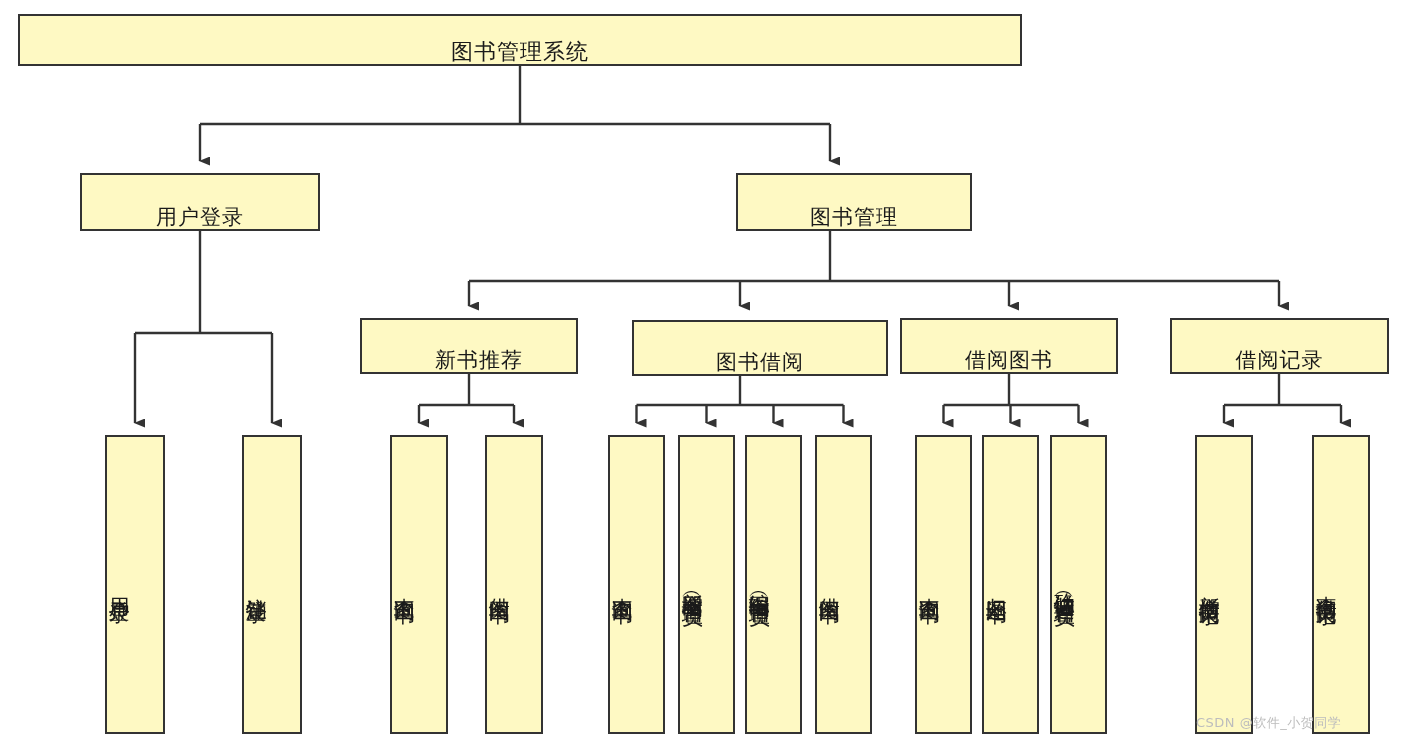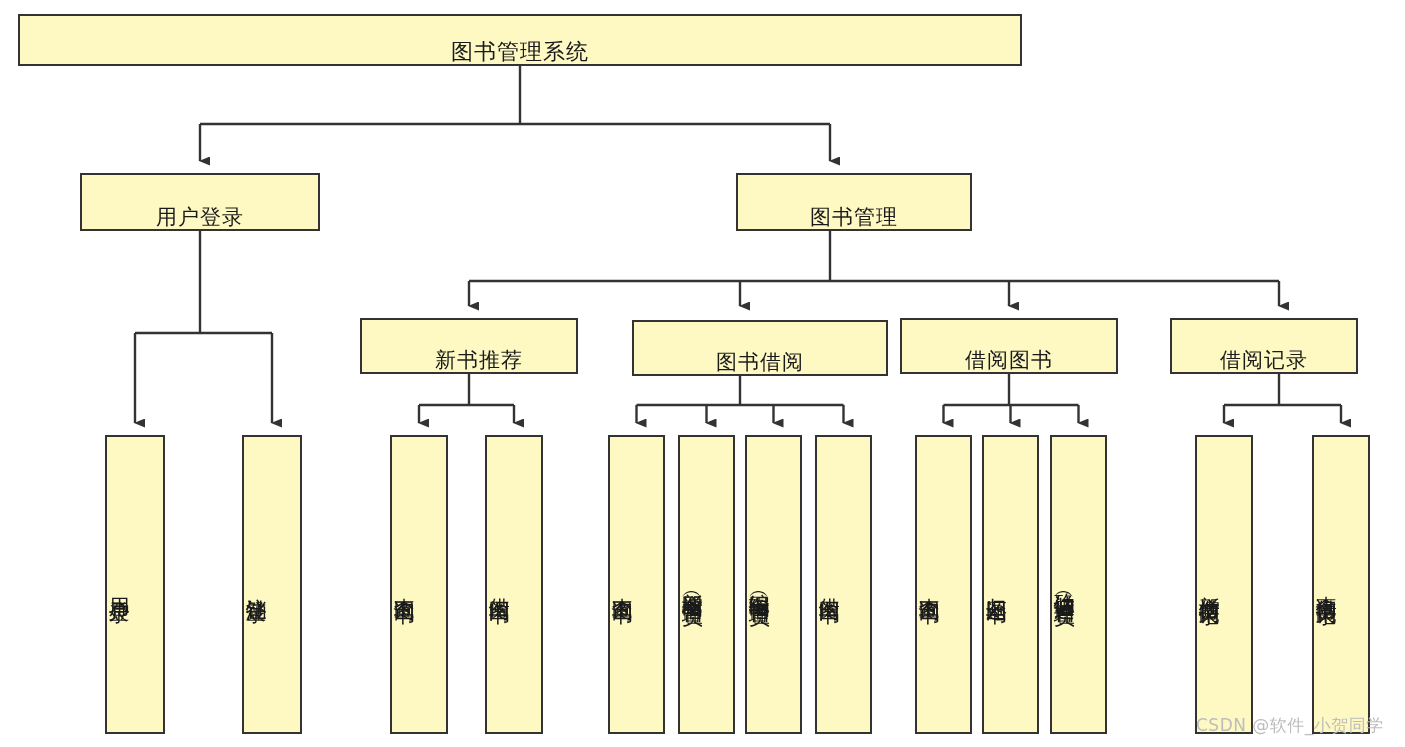--- a/index.html
+++ b/index.html
@@ -54,21 +54,21 @@
     display: block;
     white-space: nowrap;
     letter-spacing: 2px;
   }
   .node.root {
     font-size: 22px;
   }
   .watermark {
     position: absolute;
     color: #bdbdbd;
-    font-size: 17px;
+    font-size: 13px;
     letter-spacing: 0.5px;
     white-space: nowrap;
     user-select: none;
   }
 </style>
 </head>
 <body>
 
 <div id="canvas">
 
@@ -128,21 +128,21 @@
 
   <div class="node horizontal" style="left: 360px; top: 318px; width: 218px; height: 56px; padding-left: 20px;">
     <span>新书推荐</span>
   </div>
   <div class="node horizontal" style="left: 632px; top: 320px; width: 256px; height: 56px;">
     <span>图书借阅</span>
   </div>
   <div class="node horizontal" style="left: 900px; top: 318px; width: 218px; height: 56px;">
     <span>借阅图书</span>
   </div>
-  <div class="node horizontal" style="left: 1170px; top: 318px; width: 188px; height: 56px;">
+  <div class="node horizontal" style="left: 1170px; top: 318px; width: 219px; height: 56px;">
     <span>借阅记录</span>
   </div>
 
   <div class="node vertical" style="left: 105px; top: 435px; width: 60px; height: 299px;">
     <span class="vtext">用户登录</span>
   </div>
   <div class="node vertical" style="left: 242px; top: 435px; width: 60px; height: 299px;">
     <span class="vtext">注销登录</span>
   </div>
 

